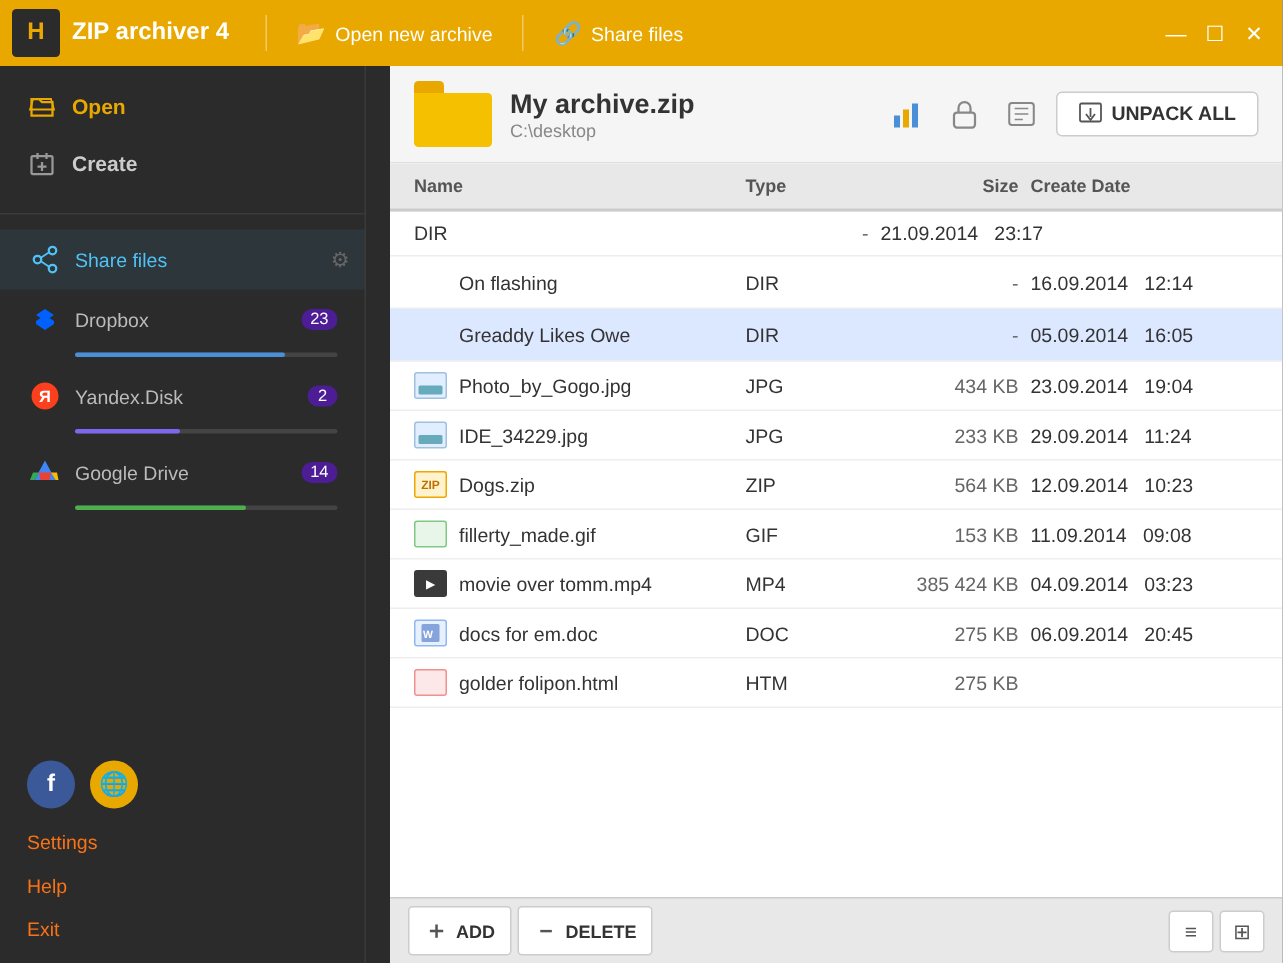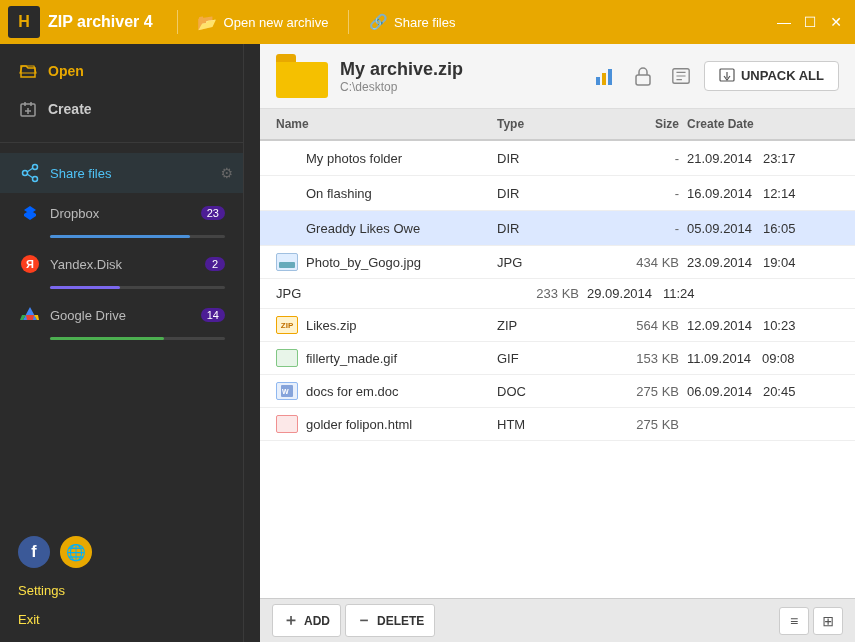--- a/index.html
+++ b/index.html
@@ -66,21 +66,21 @@
       color: #666; font-size: 14px;
     }
 
     .sidebar-bottom { margin-top: auto; padding: 12px 0 8px; }
     .social-icons { display: flex; gap: 10px; padding: 8px 18px; }
     .social-icon { width: 32px; height: 32px; border-radius: 50%; display: flex; align-items: center; justify-content: center; cursor: pointer; font-size: 16px; font-weight: bold; }
     .fb-icon { background: #3b5998; color: #fff; }
     .web-icon { background: #e8a800; color: #fff; }
 
     .sidebar-link {
-      padding: 7px 18px; color: #fde047; font-size: 13px; cursor: pointer;
+      padding: 7px 18px; color: #f97316; font-size: 13px; cursor: pointer;
     }
 
     
     .content { flex: 1; display: flex; flex-direction: column; background: #f0f0f0; margin-left: 16px; }
 
     
     .archive-header {
       background: #f5f5f5; padding: 10px 16px; display: flex; align-items: center; gap: 12px;
       border-bottom: 1px solid #ddd;
     }
@@ -261,20 +261,21 @@
         <div class="progress-bar pb-green"></div>
       </div>
     </div>
 
     <div class="sidebar-bottom">
       <div class="social-icons">
         <div class="social-icon fb-icon">f</div>
         <div class="social-icon web-icon">🌐</div>
       </div>
       <div class="sidebar-link">Settings</div>
+      <div class="sidebar-link">Help</div>
       <div class="sidebar-link">Exit</div>
     </div>
   </div>
 
   <div class="content">
 
     <div class="archive-header">
       <div class="folder-icon-lg">
         <div class="fi-tab"></div>
         <div class="fi-body"></div>
@@ -315,27 +316,20 @@
 
     <div class="file-table">
       <div class="table-header">
         <div class="th">Name</div>
         <div class="th">Type</div>
         <div class="th right">Size</div>
         <div class="th">Create Date</div>
       </div>
       <div id="file-rows">
           <div class="file-row">
-    <div class="fc name-cell">
-              <div class="fi-folder-wrap">
-                <div class="fi-tab"></div>
-                <div class="fi-body"></div>
-              </div>
-              <span>My photos folder</span>
-            </div>
     <div class="fc">DIR</div>
     <div class="fc right">-</div>
     <div class="fc">21.09.2014&nbsp;&nbsp;&nbsp;23:17</div>
   </div>
           <div class="file-row">
     <div class="fc name-cell">
               <div class="fi-folder-wrap">
                 <div class="fi-tab"></div>
                 <div class="fi-body"></div>
               </div>
@@ -360,41 +354,54 @@
           <div class="file-row">
     <div class="fc name-cell">
               <div class="fi-image"></div>
               <span>Photo_by_Gogo.jpg</span>
             </div>
     <div class="fc">JPG</div>
     <div class="fc right">434 KB</div>
     <div class="fc">23.09.2014&nbsp;&nbsp;&nbsp;19:04</div>
   </div>
           <div class="file-row">
+    <div class="fc name-cell">
+              <div class="fi-image"></div>
+              <span>IDE_34229.jpg</span>
+            </div>
     <div class="fc">JPG</div>
     <div class="fc right">233 KB</div>
     <div class="fc">29.09.2014&nbsp;&nbsp;&nbsp;11:24</div>
   </div>
           <div class="file-row">
     <div class="fc name-cell">
               <div class="fi-zip">ZIP</div>
-              <span>Likes.zip</span>
+              <span>Dogs.zip</span>
             </div>
     <div class="fc">ZIP</div>
     <div class="fc right">564 KB</div>
     <div class="fc">12.09.2014&nbsp;&nbsp;&nbsp;10:23</div>
   </div>
           <div class="file-row">
     <div class="fc name-cell">
               <div class="fi-gif"></div>
               <span>fillerty_made.gif</span>
             </div>
     <div class="fc">GIF</div>
     <div class="fc right">153 KB</div>
     <div class="fc">11.09.2014&nbsp;&nbsp;&nbsp;09:08</div>
+  </div>
+          <div class="file-row">
+    <div class="fc name-cell">
+              <div class="fi-mp4"></div>
+              <span>movie over tomm.mp4</span>
+            </div>
+    <div class="fc">MP4</div>
+    <div class="fc right">385 424 KB</div>
+    <div class="fc">04.09.2014&nbsp;&nbsp;&nbsp;03:23</div>
   </div>
           <div class="file-row">
     <div class="fc name-cell">
               <div class="fi-doc">
                 <svg width="14" height="14" viewBox="0 0 14 14">
                   <rect x="1" y="1" width="12" height="12" rx="1" fill="#4472c4" opacity="0.6"></rect>
                   <text x="2" y="10" font-size="7" fill="white" font-weight="bold">W</text>
                 </svg>
               </div>
               <span>docs for em.doc</span>

